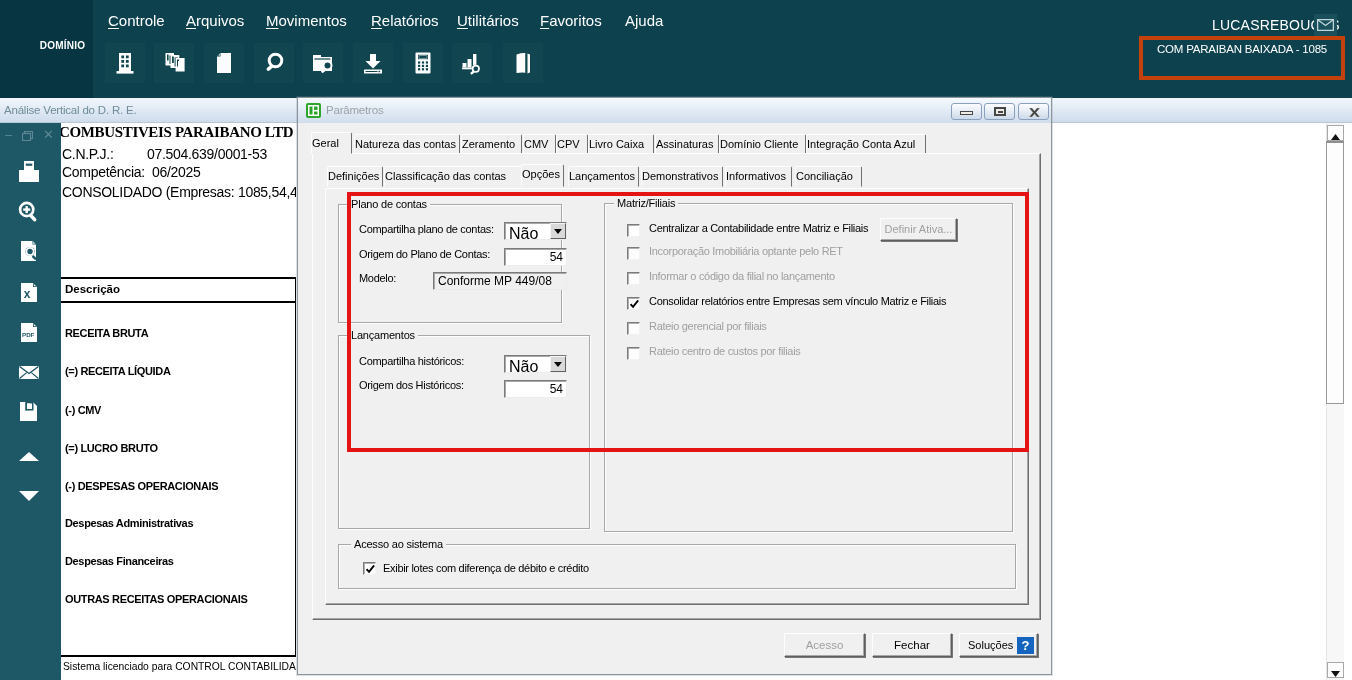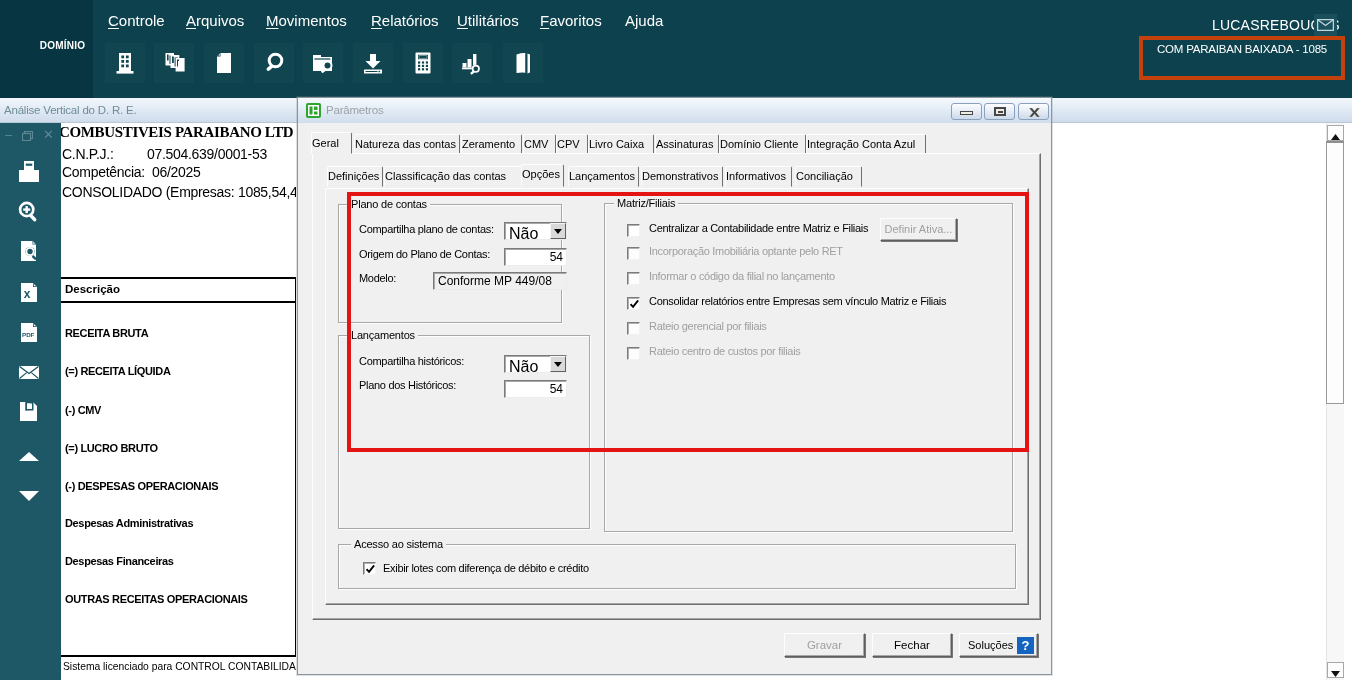--- a/index.html
+++ b/index.html
@@ -350,21 +350,21 @@
     <div class="lbl" style="left:20px; top:67px">Modelo:</div>
     <div class="fld" style="left:94px; top:67px; width:134px; background:#f0f0f0; padding-left:4px; line-height:16px">Conforme MP 449/08</div>
   </div>
   <div class="gbox" style="left:40px; top:237px; width:252px; height:194px; z-index:6">
     <div class="glab" style="left:9px">Lançamentos</div>
     <div class="lbl" style="left:20px; top:19px">Compartilha históricos:</div>
     <div class="combo" style="left:165px; top:19px">
         <div class="txt">Não</div>
         <div class="arr"></div>
       </div>
-    <div class="lbl" style="left:20px; top:43px">Plano dos Históricos:</div>
+    <div class="lbl" style="left:20px; top:43px">Origem dos Históricos:</div>
     <div class="fld" style="left:165px; top:44px; width:63px; text-align:right; padding-right:3px; line-height:16px">54</div>
   </div>
   <div class="gbox" style="left:306px; top:105px; width:409px; height:329px; z-index:6">
     <div class="glab" style="left:9px">Matriz/Filiais</div>
     <div class="cb" style="left:22px; top:20px"></div>
     <div class="lbl" style="left:44px; top:18px">Centralizar a Contabilidade entre Matriz e Filiais</div>
     <div class="btn dis" style="left:275px; top:14px; width:77px; height:23px; line-height:21px; font-size:11px">Definir Ativa...</div>
     <div class="cb dcb" style="left:22px; top:43px"></div>
     <div class="lbl dis" style="left:44px; top:41px">Incorporação Imobiliária optante pelo RET</div>
     <div class="cb dcb" style="left:22px; top:68px"></div>
@@ -383,17 +383,17 @@
   <div class="gbox" style="left:40px; top:446px; width:678px; height:45px; z-index:6">
     <div class="glab" style="left:12px">Acesso ao sistema</div>
     <div class="cb" style="left:24px; top:17px">
         <svg width="9" height="9" viewBox="0 0 9 9" style="position:absolute;left:2px;top:2px">
           <path d="M0.5 4.2l2.6 2.6 5-6.4" fill="none" stroke="#000" stroke-width="1.9"></path>
         </svg>
       </div>
     <div class="lbl" style="left:44px; top:17px">Exibir lotes com diferença de débito e crédito</div>
   </div>
 
-  <div class="btn dis" style="left:486px; top:535px; width:81px; height:24px; line-height:22px">Gravar</div>
+  <div class="btn dis" style="left:486px; top:535px; width:81px; height:24px; line-height:22px">Acesso</div>
   <div class="btn" style="left:574px; top:535px; width:80px; height:24px; line-height:22px">Fechar</div>
   <div class="btn" style="left:661px; top:535px; width:79px; height:24px; line-height:22px; text-align:left; padding-left:8px; font-size:11px">Soluções<div style="position:absolute;right:3px;top:3px;width:17px;height:17px;background:#1565c0;color:#fff;font-weight:bold;font-size:13px;text-align:center;line-height:17px">?</div></div>
 </div>
 <div id="redrect"></div>
 
 </body></html>

